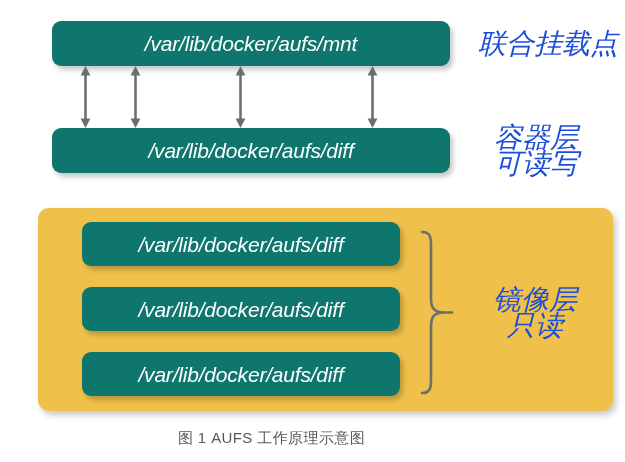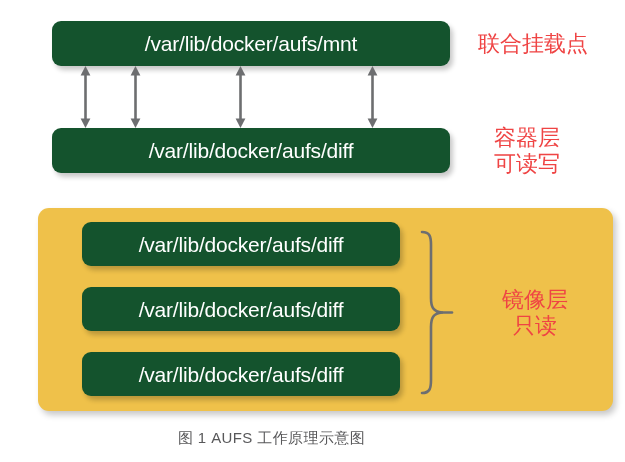--- a/index.html
+++ b/index.html
@@ -18,27 +18,28 @@
   #stage {
     position: absolute;
     left: 0; top: 0;
     width: 625px;
     height: 462px;
   }
 
   
   .teal-box {
     position: absolute;
-    background: #14532d;
+    background: #0f766e;
     border-radius: 9px;
     box-shadow: 3px 4px 5px rgba(0,0,0,0.22);
     display: flex;
     align-items: center;
     justify-content: center;
     box-sizing: border-box;
+    font-style: italic;
   }
   .teal-box .path-label {
     color: #ffffff;
     font-size: 21px;
     font-weight: 400;
     letter-spacing: -0.2px;
     line-height: 1;
     white-space: nowrap;
   }
 
@@ -78,25 +79,26 @@
     left: 416px;
     top: 230px;
     width: 40px;
     height: 165px;
   }
   #image-layer-brace svg { display: block; }
 
   
   .side-label {
     position: absolute;
-    color: #ef4444;
-    font-size: 22px;
+    color: #1d4ed8;
+    font-size: 28px;
     line-height: 26px;
     white-space: pre-line;
     font-weight: 400;
+    font-style: italic;
   }
   #label-union-mount { left: 478px; top: 31px; }
   #label-container-layer { left: 478px; top: 125px; margin-left: 16px; }
   #label-image-layer {
     left: 480px;
     top: 287px;
     text-align: center;
     width: 110px;
   }
 

